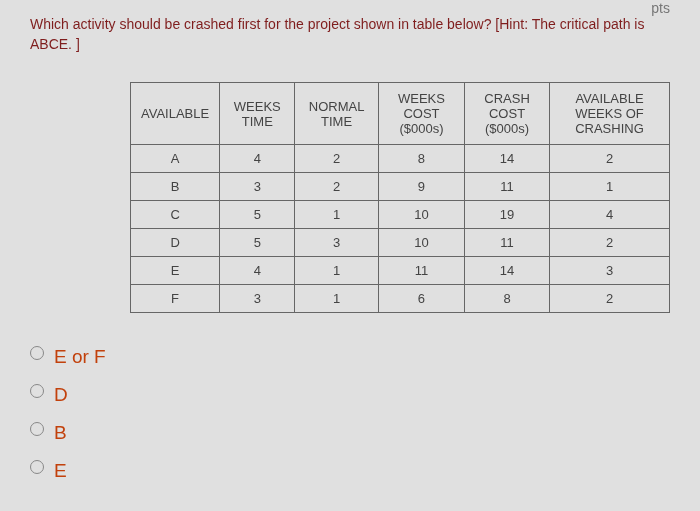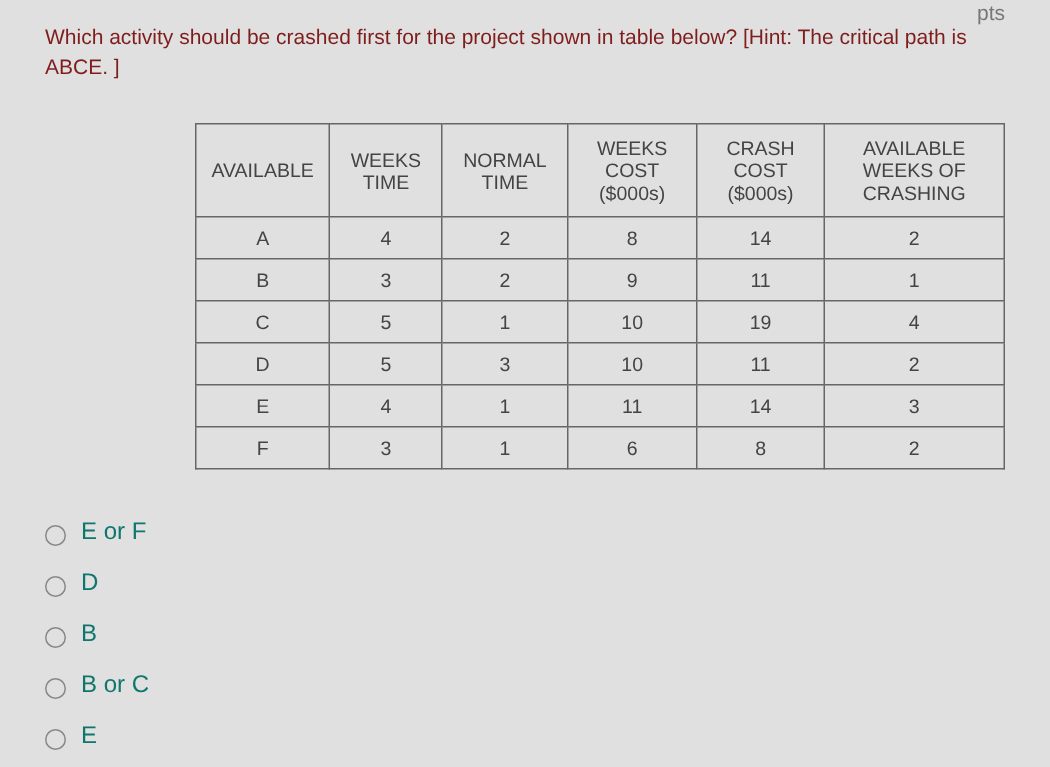--- a/index.html
+++ b/index.html
@@ -39,24 +39,24 @@
     th {
       font-weight: normal;
       padding: 8px 10px;
       vertical-align: middle;
     }
     .options {
       margin-top: 10px;
     }
     .option {
       display: flex;
-      align-items: flex-end;
+      align-items: flex-start;
       padding: 8px 0;
-      font-size: 16px;
-      color: #0f766e;
+      font-size: 19px;
+      color: #c2410c;
     }
     .radio {
       width: 14px;
       height: 14px;
       border: 1.5px solid #888;
       border-radius: 50%;
       margin-right: 10px;
       background: #e0e0e0;
       flex-shrink: 0;
     }
@@ -148,19 +148,15 @@
   <div class="option">
     <span class="radio"></span>
     <span>D</span>
   </div>
   <div class="option">
     <span class="radio"></span>
     <span>B</span>
   </div>
   <div class="option">
     <span class="radio"></span>
-    <span>B or C</span>
-  </div>
-  <div class="option">
-    <span class="radio"></span>
     <span>E</span>
   </div>
 </div>
 
 </body></html>

